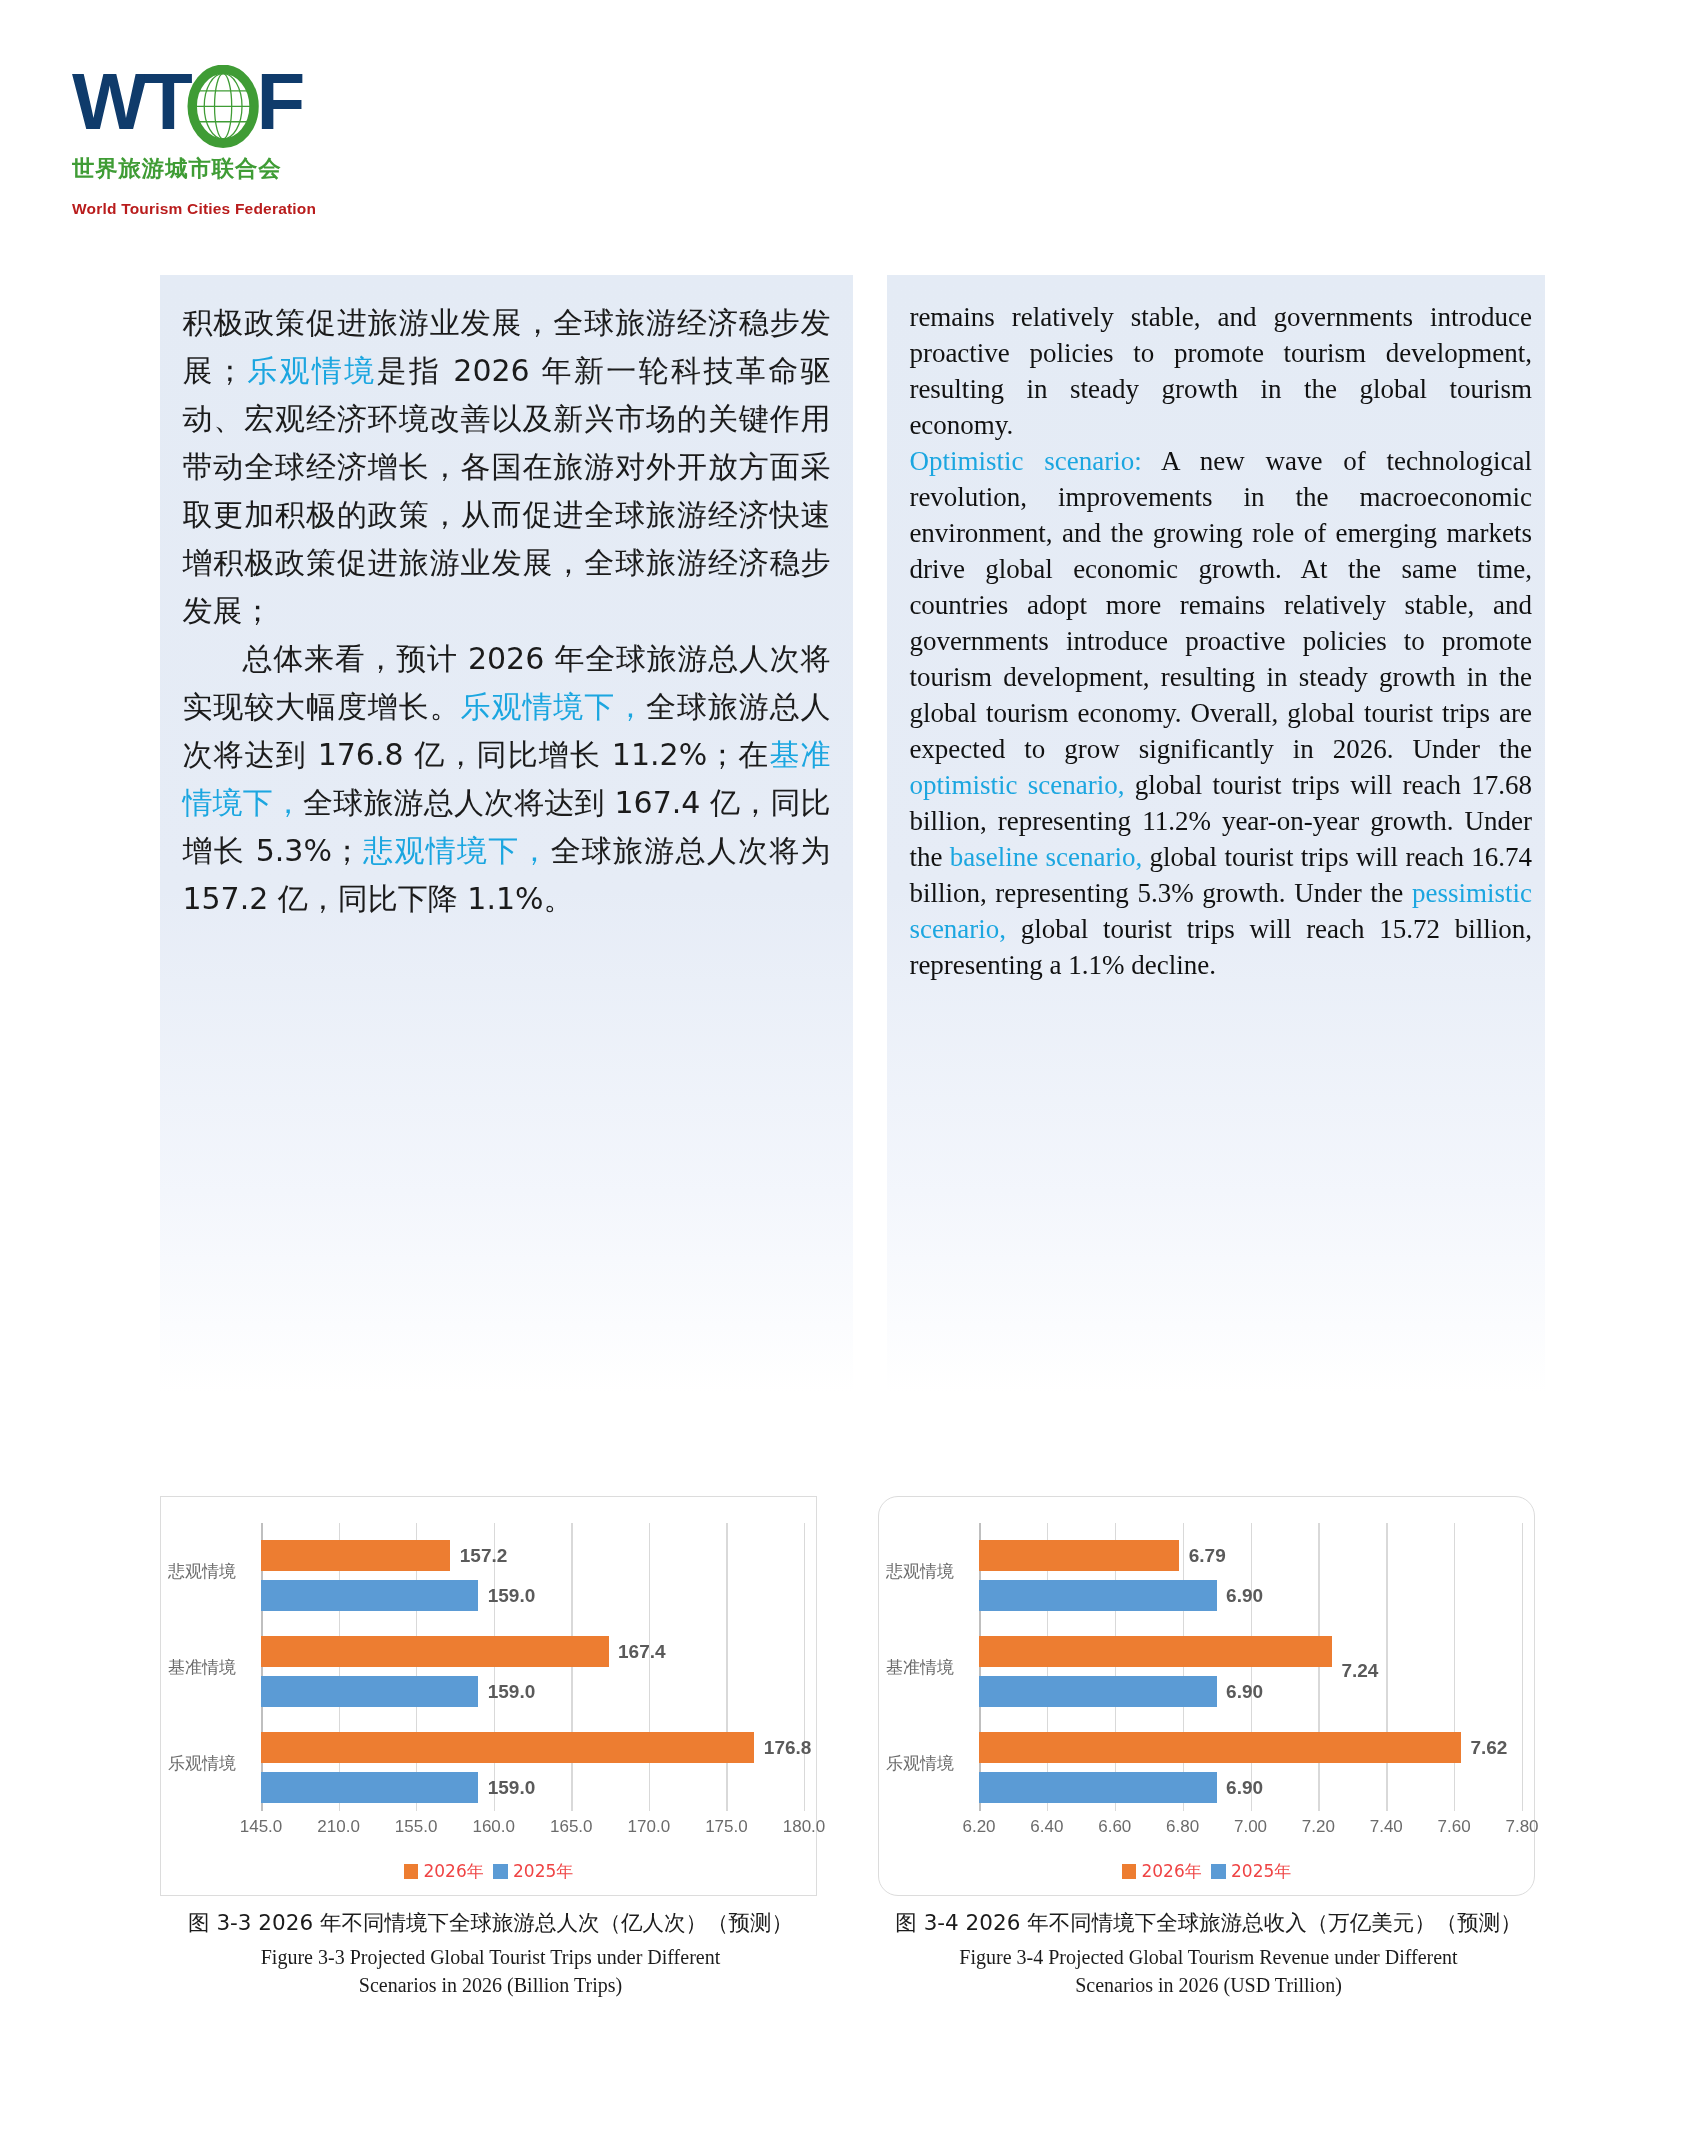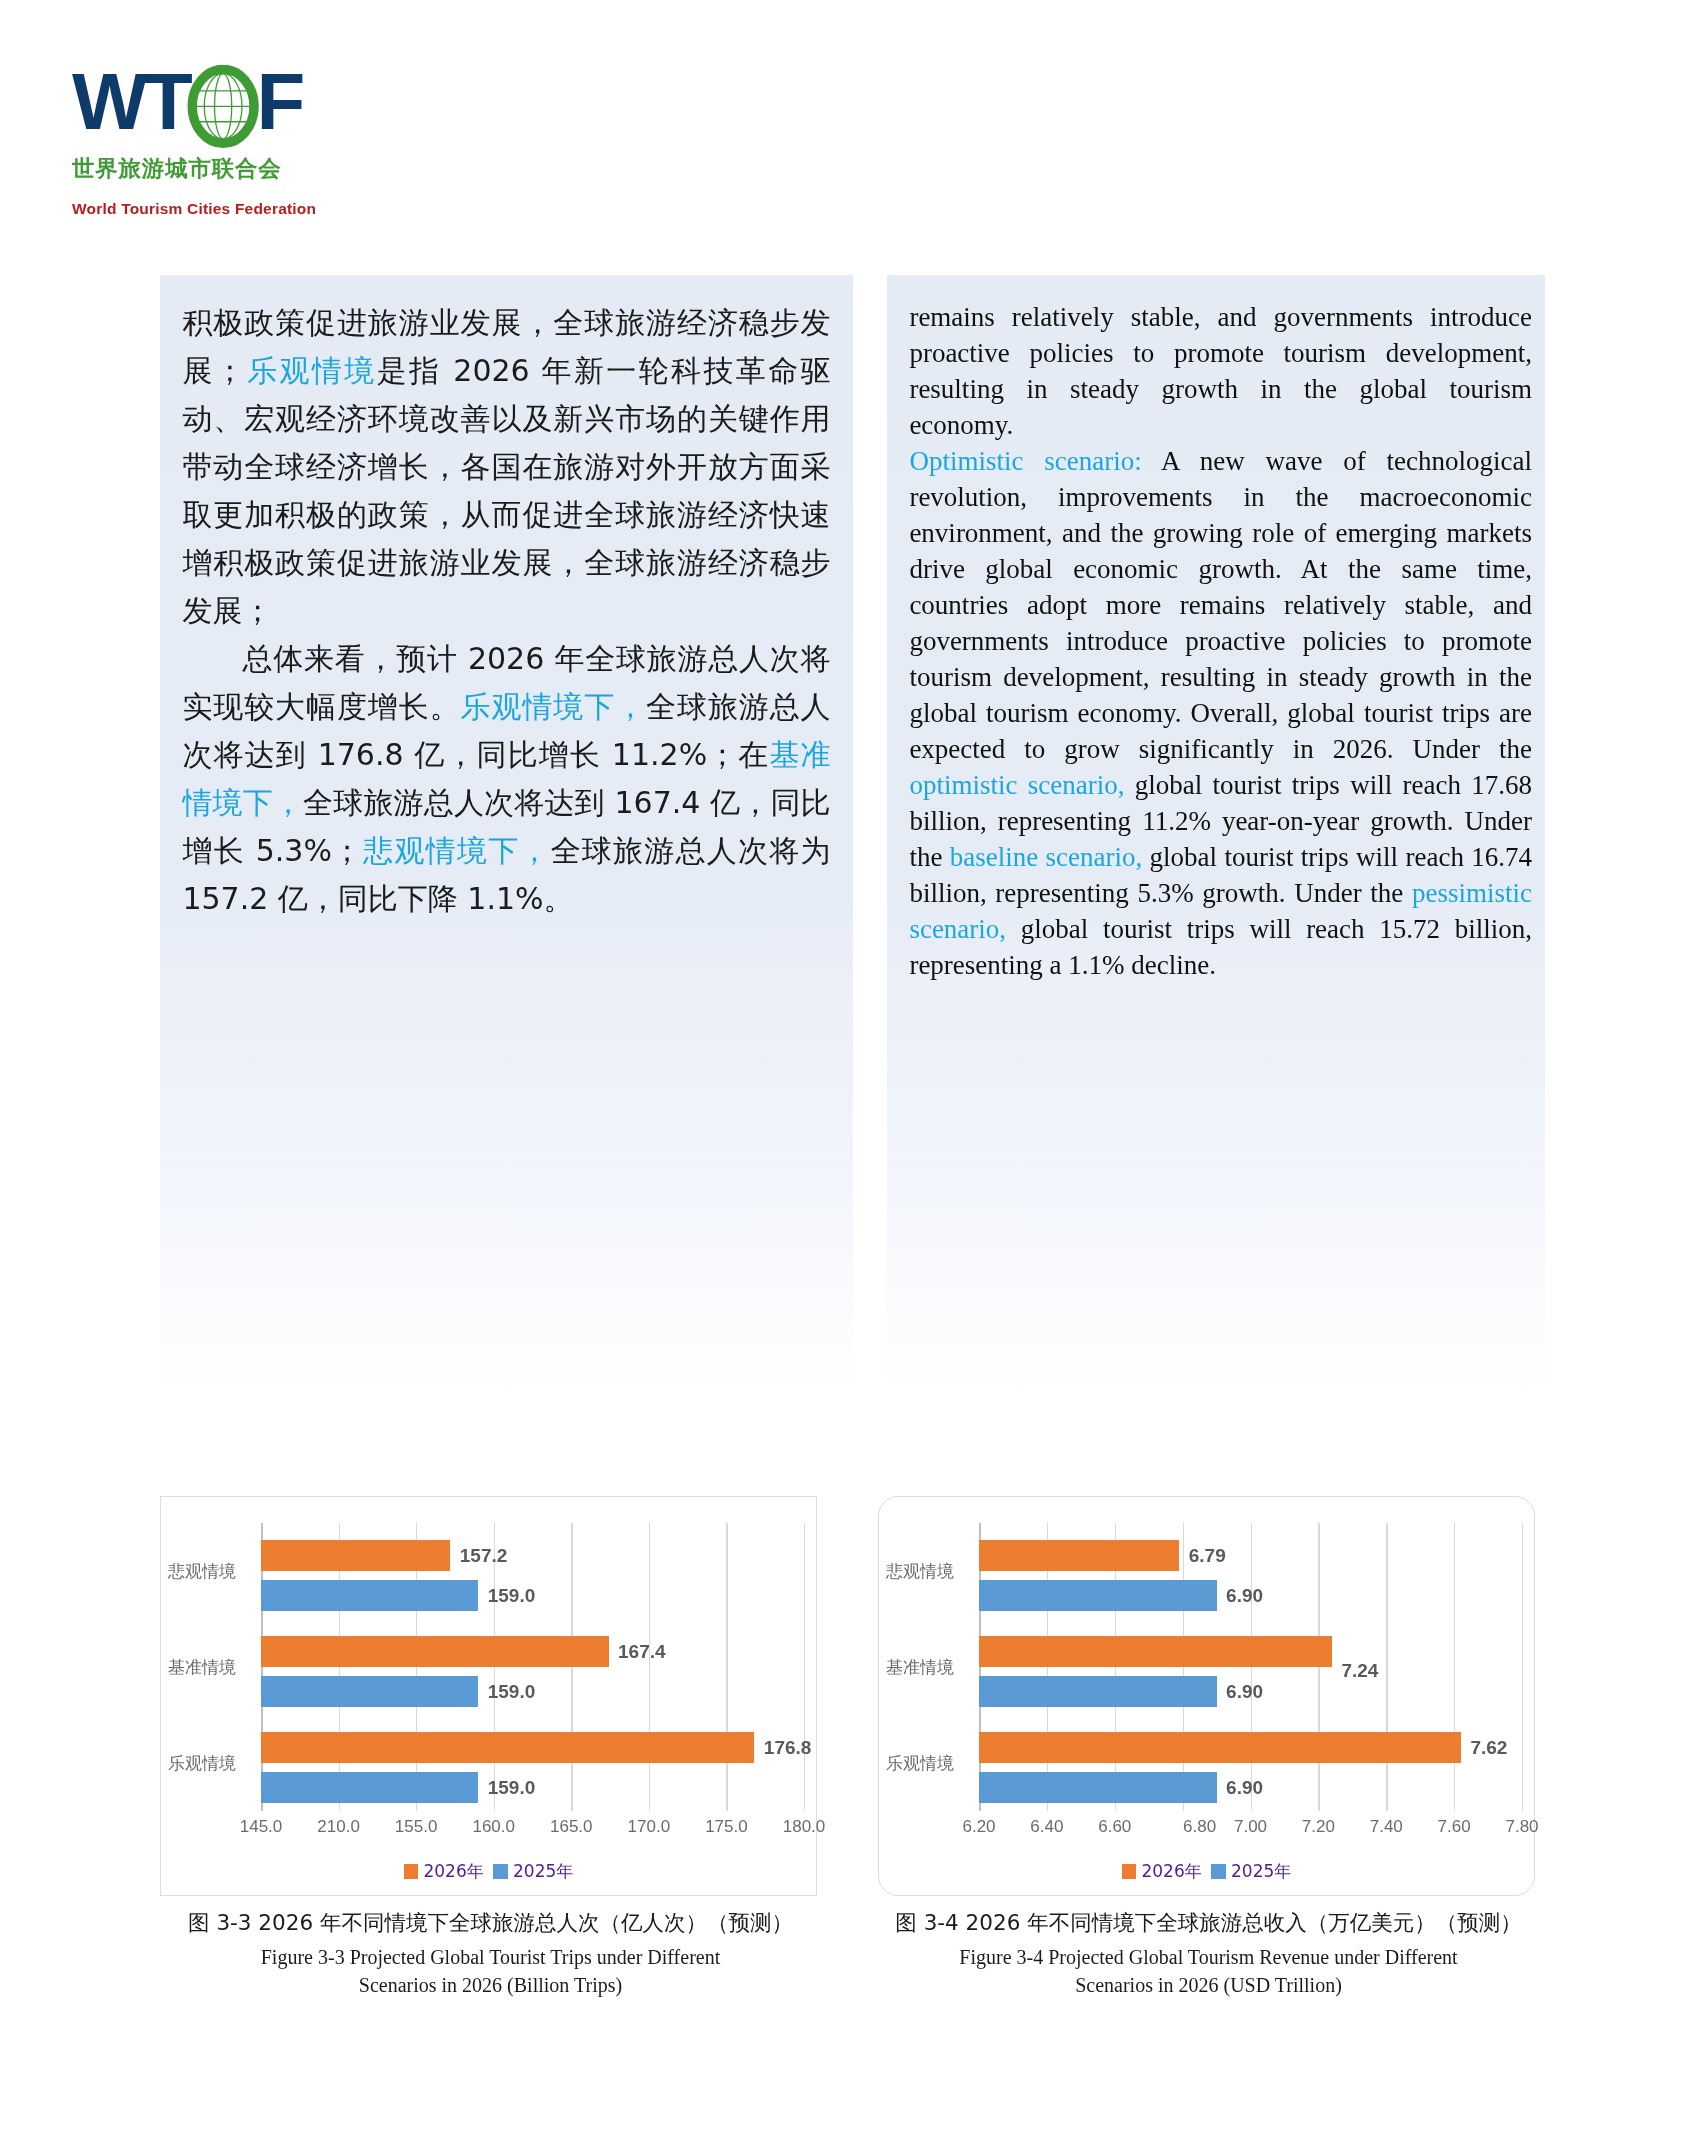--- a/index.html
+++ b/index.html
@@ -78,21 +78,21 @@
     font-family:"Liberation Sans",sans-serif; font-size:17px; color:#6b6b6b;
     white-space:nowrap;
   }
 
   .legend {
     position:absolute; left:0; right:0; bottom:12px;
     display:flex; justify-content:center; align-items:center; gap:9.5px;
   }
   .lg-item { display:flex; align-items:center; gap:5.2px; }
   .lg-sw { width:14.6px; height:14.6px; display:inline-block; }
-  .lg-tx { font-family:"DejaVu Sans",sans-serif; font-size:17px; color:#4c1d95; white-space:nowrap;}
+  .lg-tx { font-family:"DejaVu Sans",sans-serif; font-size:17px; color:#ef4444; white-space:nowrap;}
 
   
   .caption { position:absolute; top:1906px; width:671px; text-align:center; }
   .cap-left  { left:155px; }
   .cap-right { left:873px; }
   .cap-cn {
     font-family:"DejaVu Sans",sans-serif; font-size:21.5px; color:#1b1b1b;
     line-height:33px; white-space:nowrap;
   }
   .cap-en {
@@ -215,21 +215,21 @@
           <div class="bar-lbl" style="left: calc(88.75% + 9.5px); top: 0px;">7.62</div>
           <div class="bar b2025" style="left: 0px; width: 43.75%;"></div>
           <div class="bar-lbl" style="left: calc(43.75% + 9.5px); top: 40px;">6.90</div>
           <div class="cat-lbl" style="top: 20px;">乐观情境</div>
         </div>
       </div>
     <div class="xticks" id="xticks1">
         <div class="xtick" style="left: 0%;">6.20</div>
         <div class="xtick" style="left: 12.5%;">6.40</div>
         <div class="xtick" style="left: 25%;">6.60</div>
-        <div class="xtick" style="left: 37.5%; margin-left: 17px;">6.80</div>
+        <div class="xtick" style="left: 37.5%;">6.80</div>
         <div class="xtick" style="left: 50%;">7.00</div>
         <div class="xtick" style="left: 62.5%;">7.20</div>
         <div class="xtick" style="left: 75%;">7.40</div>
         <div class="xtick" style="left: 87.5%;">7.60</div>
         <div class="xtick" style="left: 100%;">7.80</div>
       </div>
     <div class="legend" id="legend1">
         <div class="lg-item">
           <span class="lg-sw" style="background: rgb(237, 125, 49);"></span>
           <span class="lg-tx">2026年</span>

